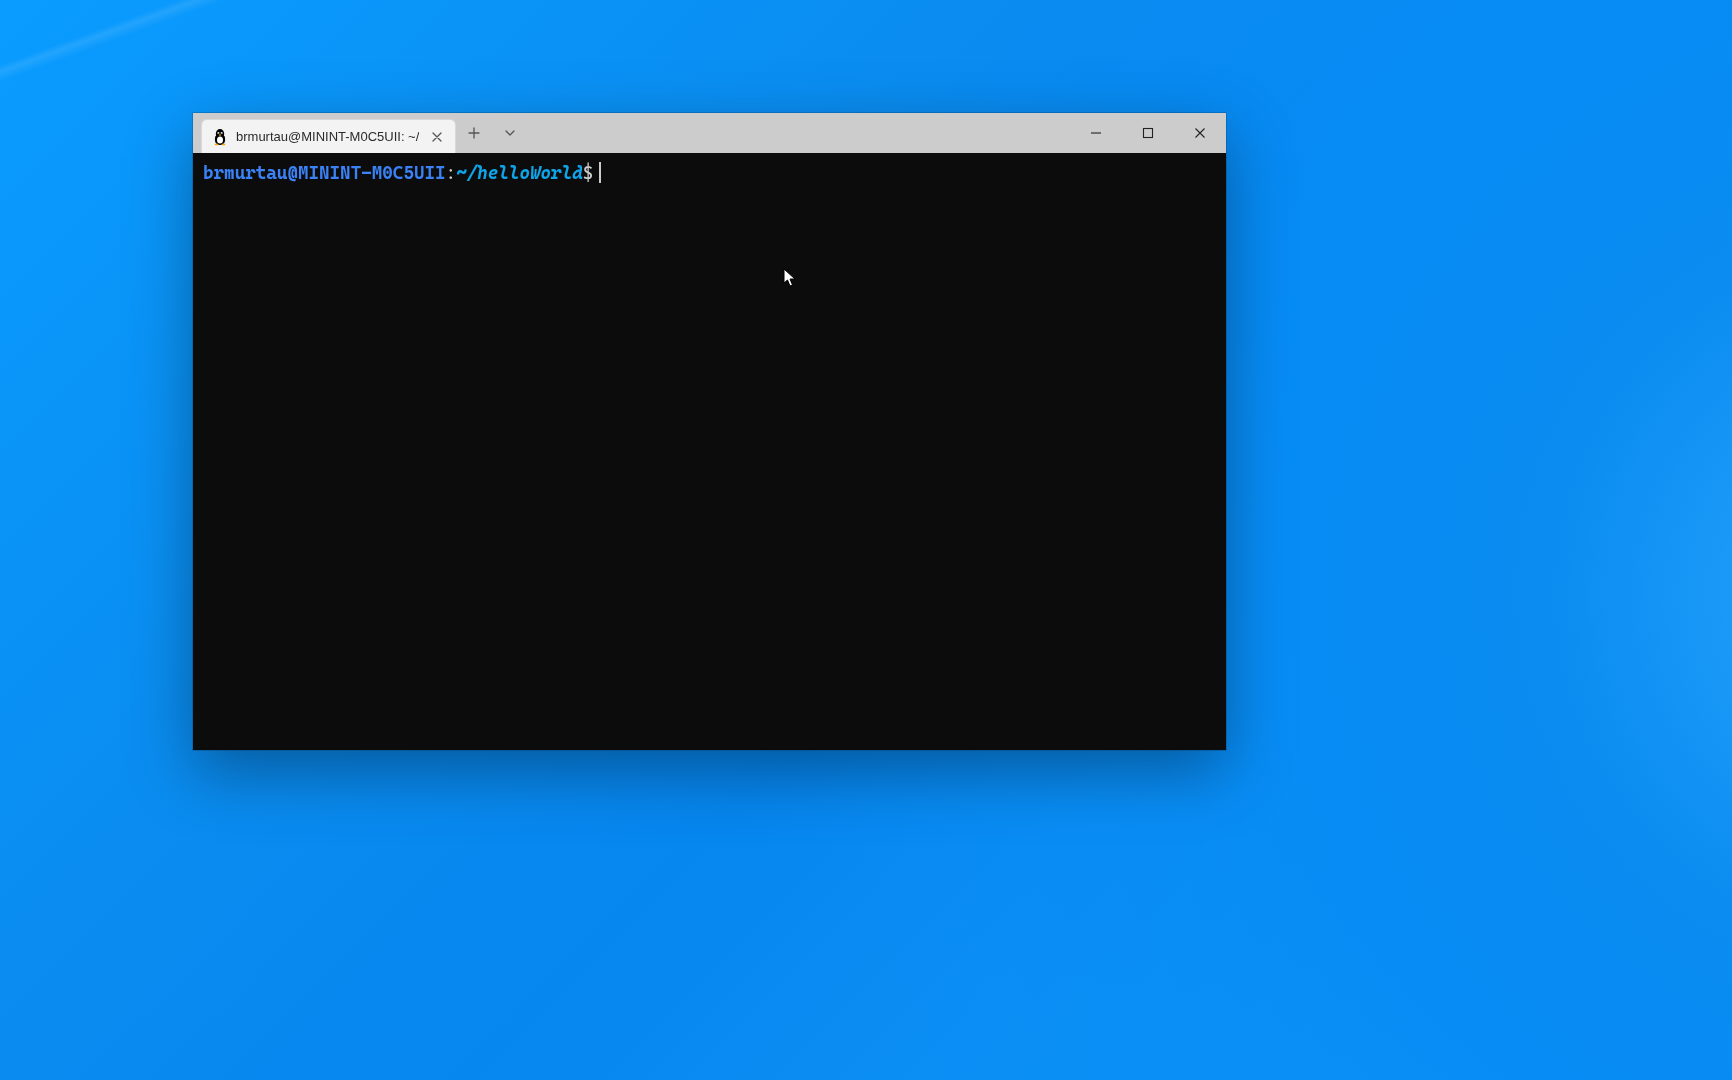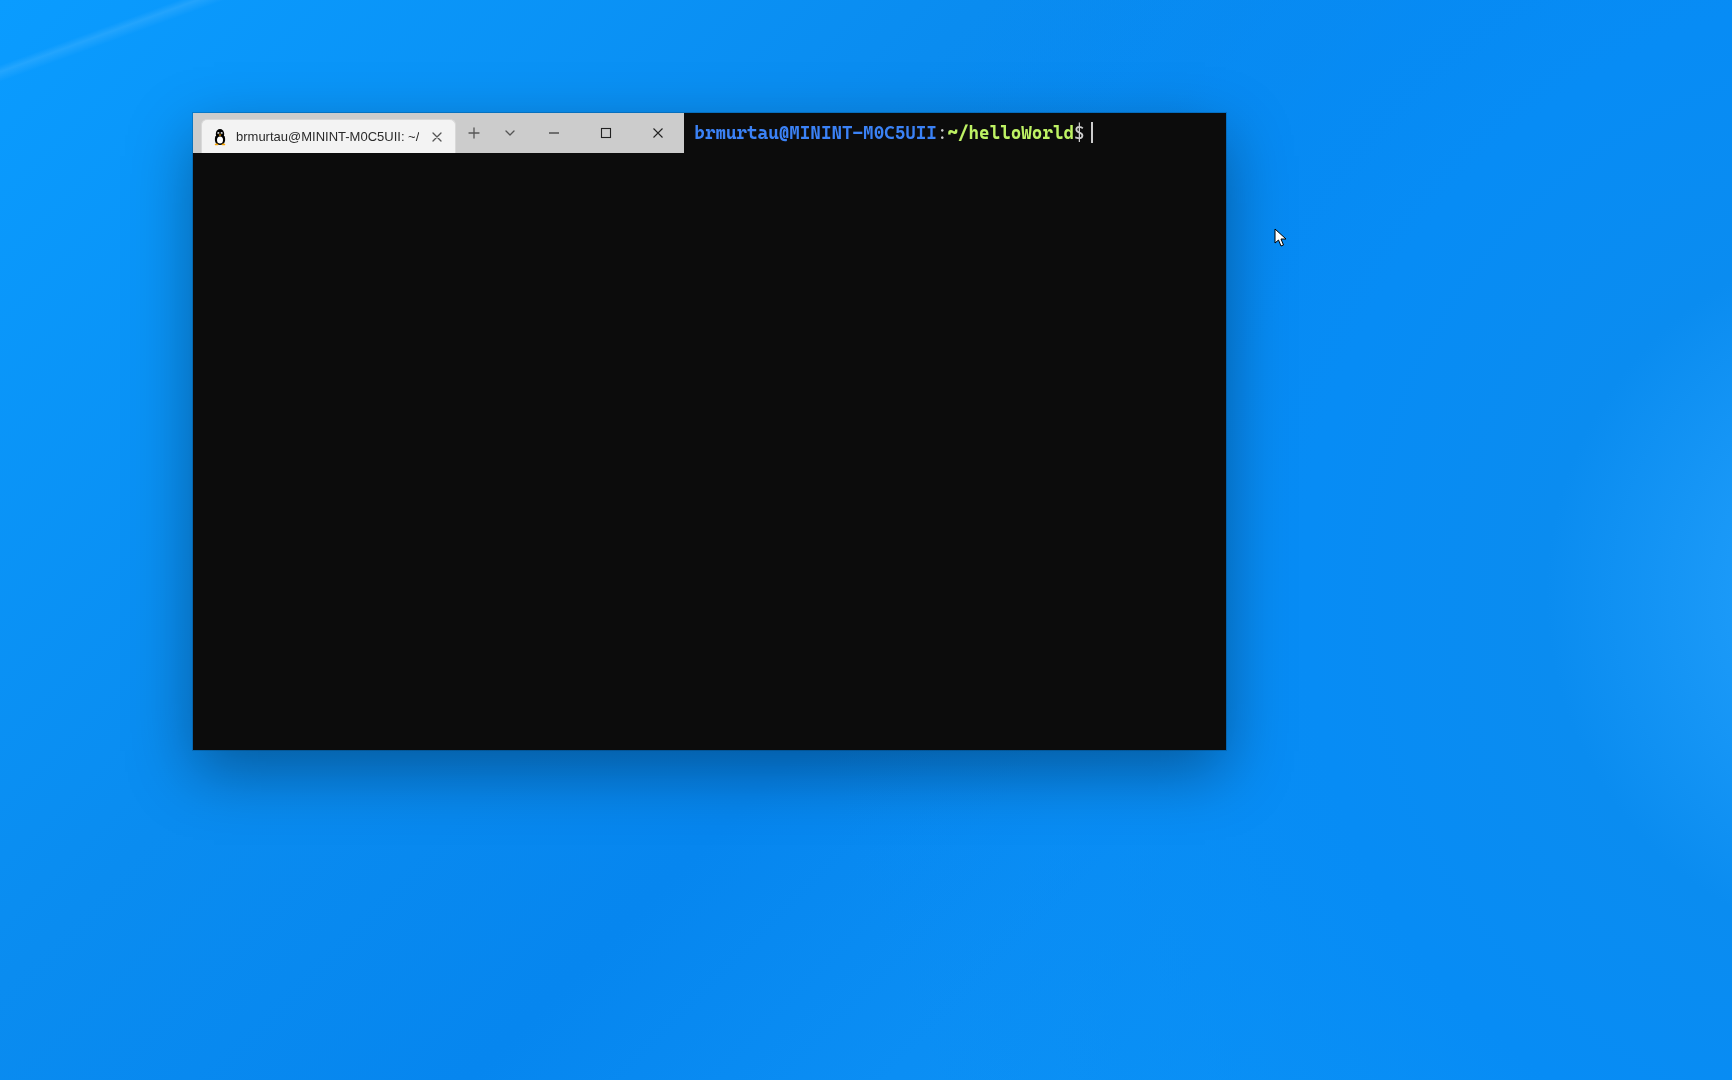--- a/index.html
+++ b/index.html
@@ -38,20 +38,21 @@
   
   .window {
     position: absolute;
     left: 193px;
     top: 113px;
     width: 1033px;
     height: 637px;
     background: #0c0c0c;
     box-shadow: 0 22px 60px rgba(0,0,0,0.35), 0 0 0 1px rgba(0,0,0,0.15);
     display: flex;
+    flex-direction: column;
   }
 
   
   .titlebar {
     height: 40px;
     background: #cccccc;
     display: flex;
     align-items: stretch;
     user-select: none;
   }
@@ -146,21 +147,21 @@
     font-family: "Cascadia Mono", "Consolas", "DejaVu Sans Mono", "Menlo", monospace;
     font-size: 18px;
     line-height: 1.3;
     position: relative;
   }
   .prompt-line {
     white-space: pre;
   }
   .seg-userhost { color: #3b82f6; font-weight: bold; }
   .seg-colon    { color: #cccccc; }
-  .seg-path     { color: #bef264; font-weight: bold; }
+  .seg-path     { color: #0ea5e9; font-weight: bold; font-style: italic; }
   .seg-sigil    { color: #cccccc; }
   .cursor-block {
     display: inline-block;
     width: 2px;
     height: 1.15em;
     background: #cccccc;
     vertical-align: text-bottom;
     margin-left: 6px;
   }
 

